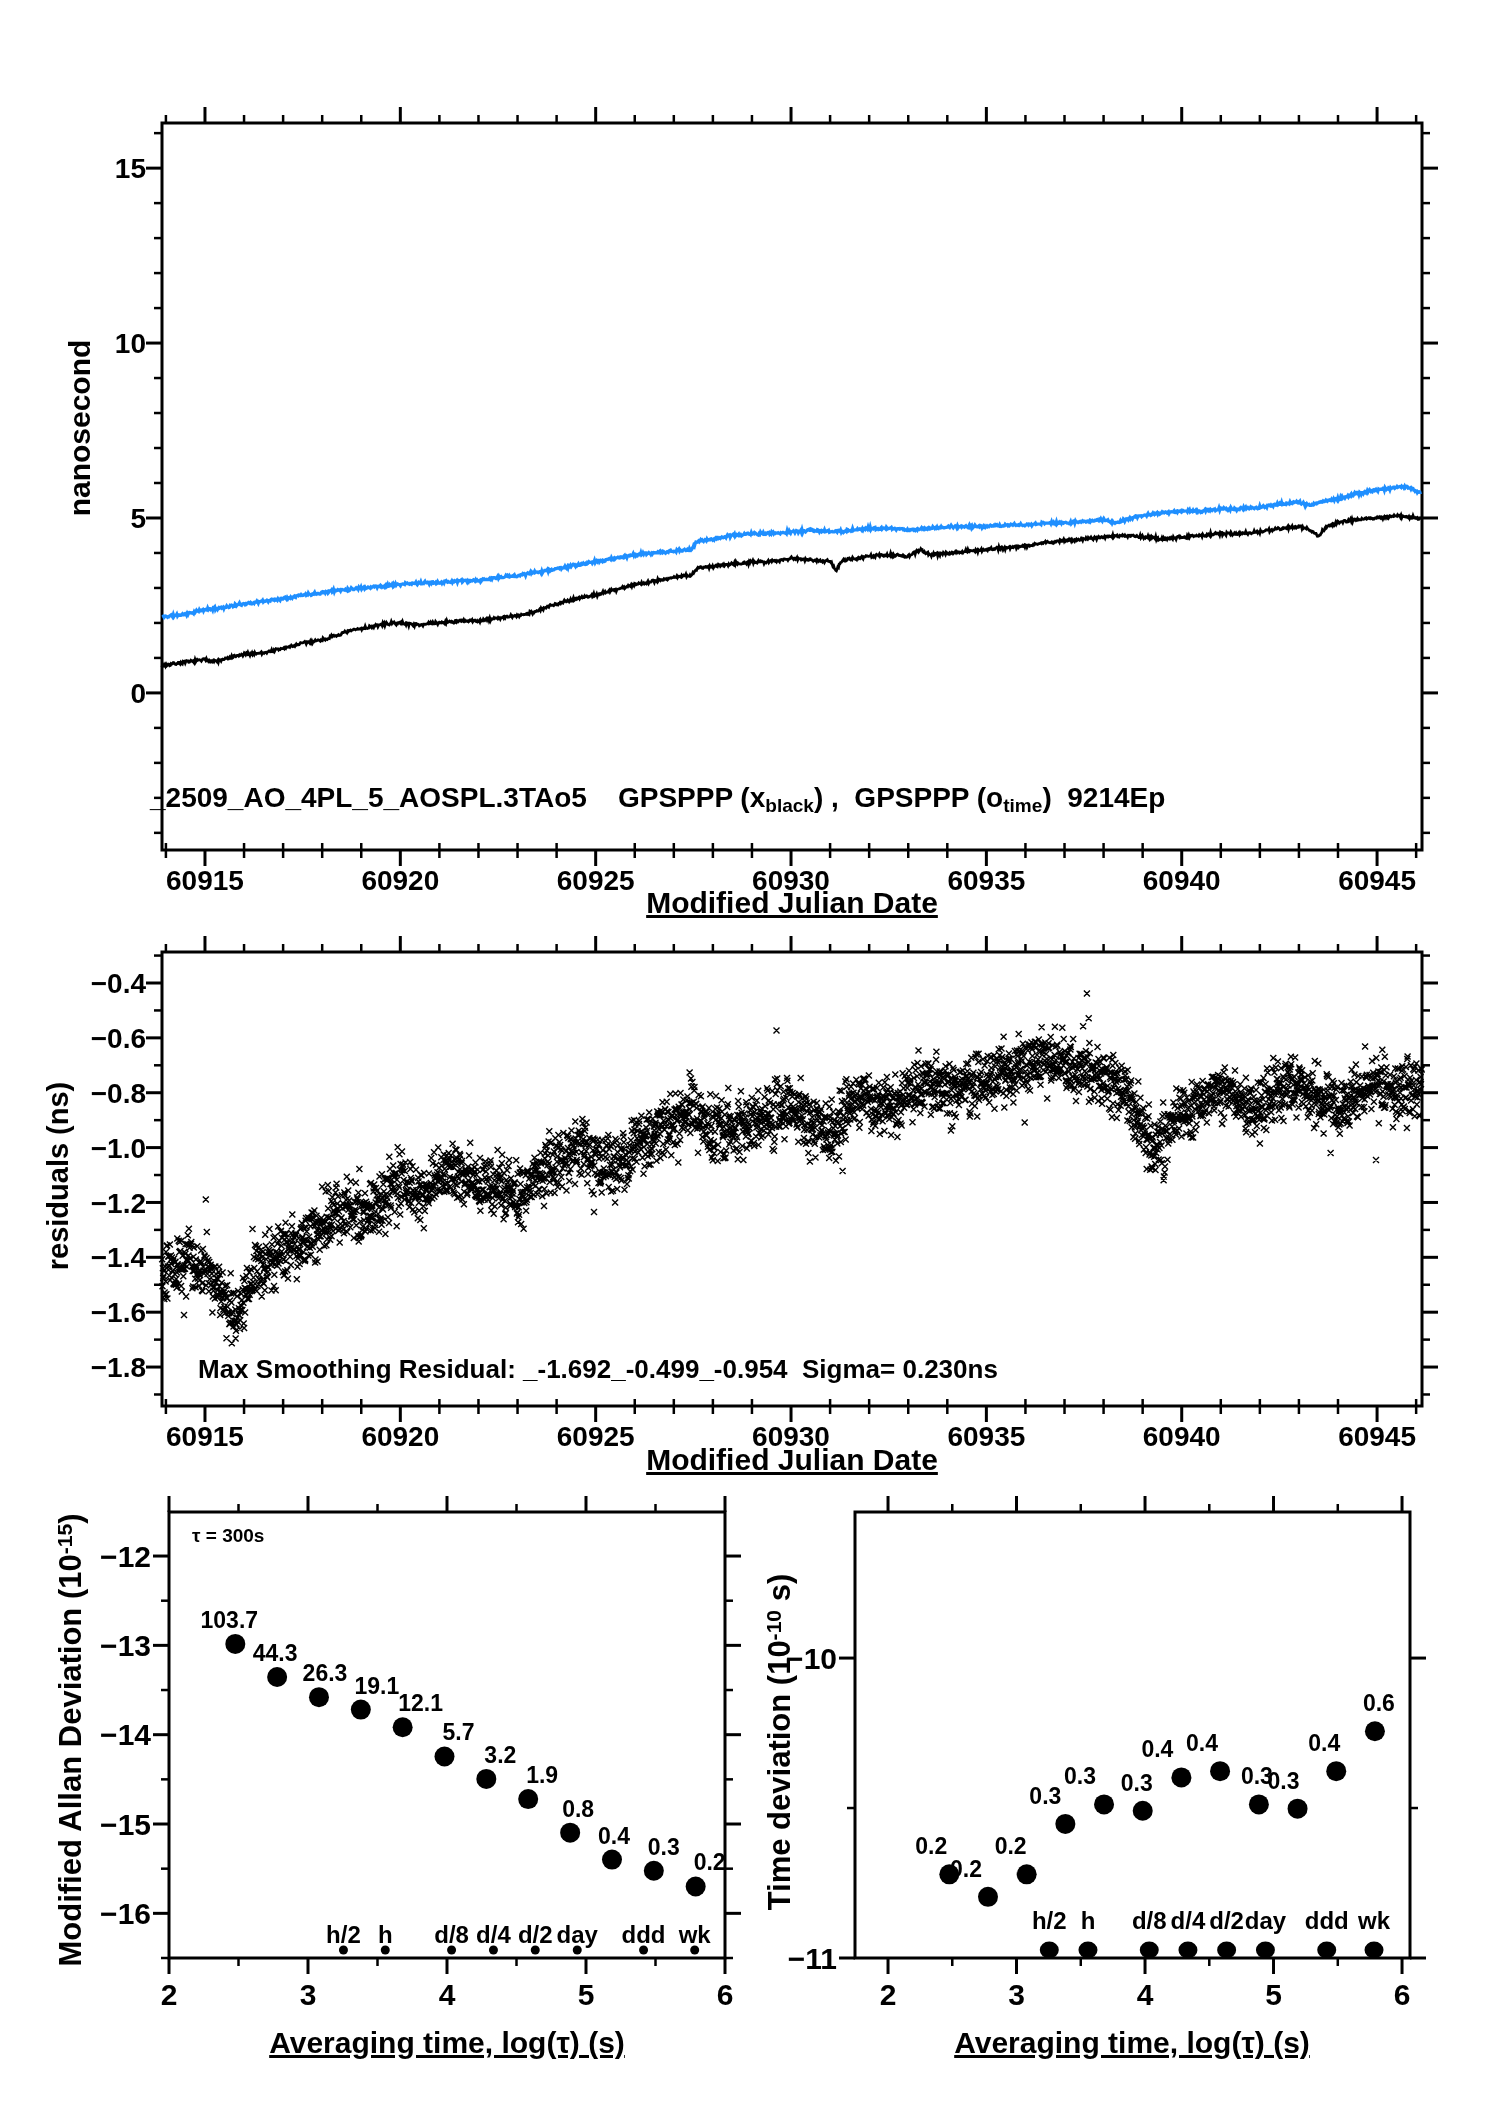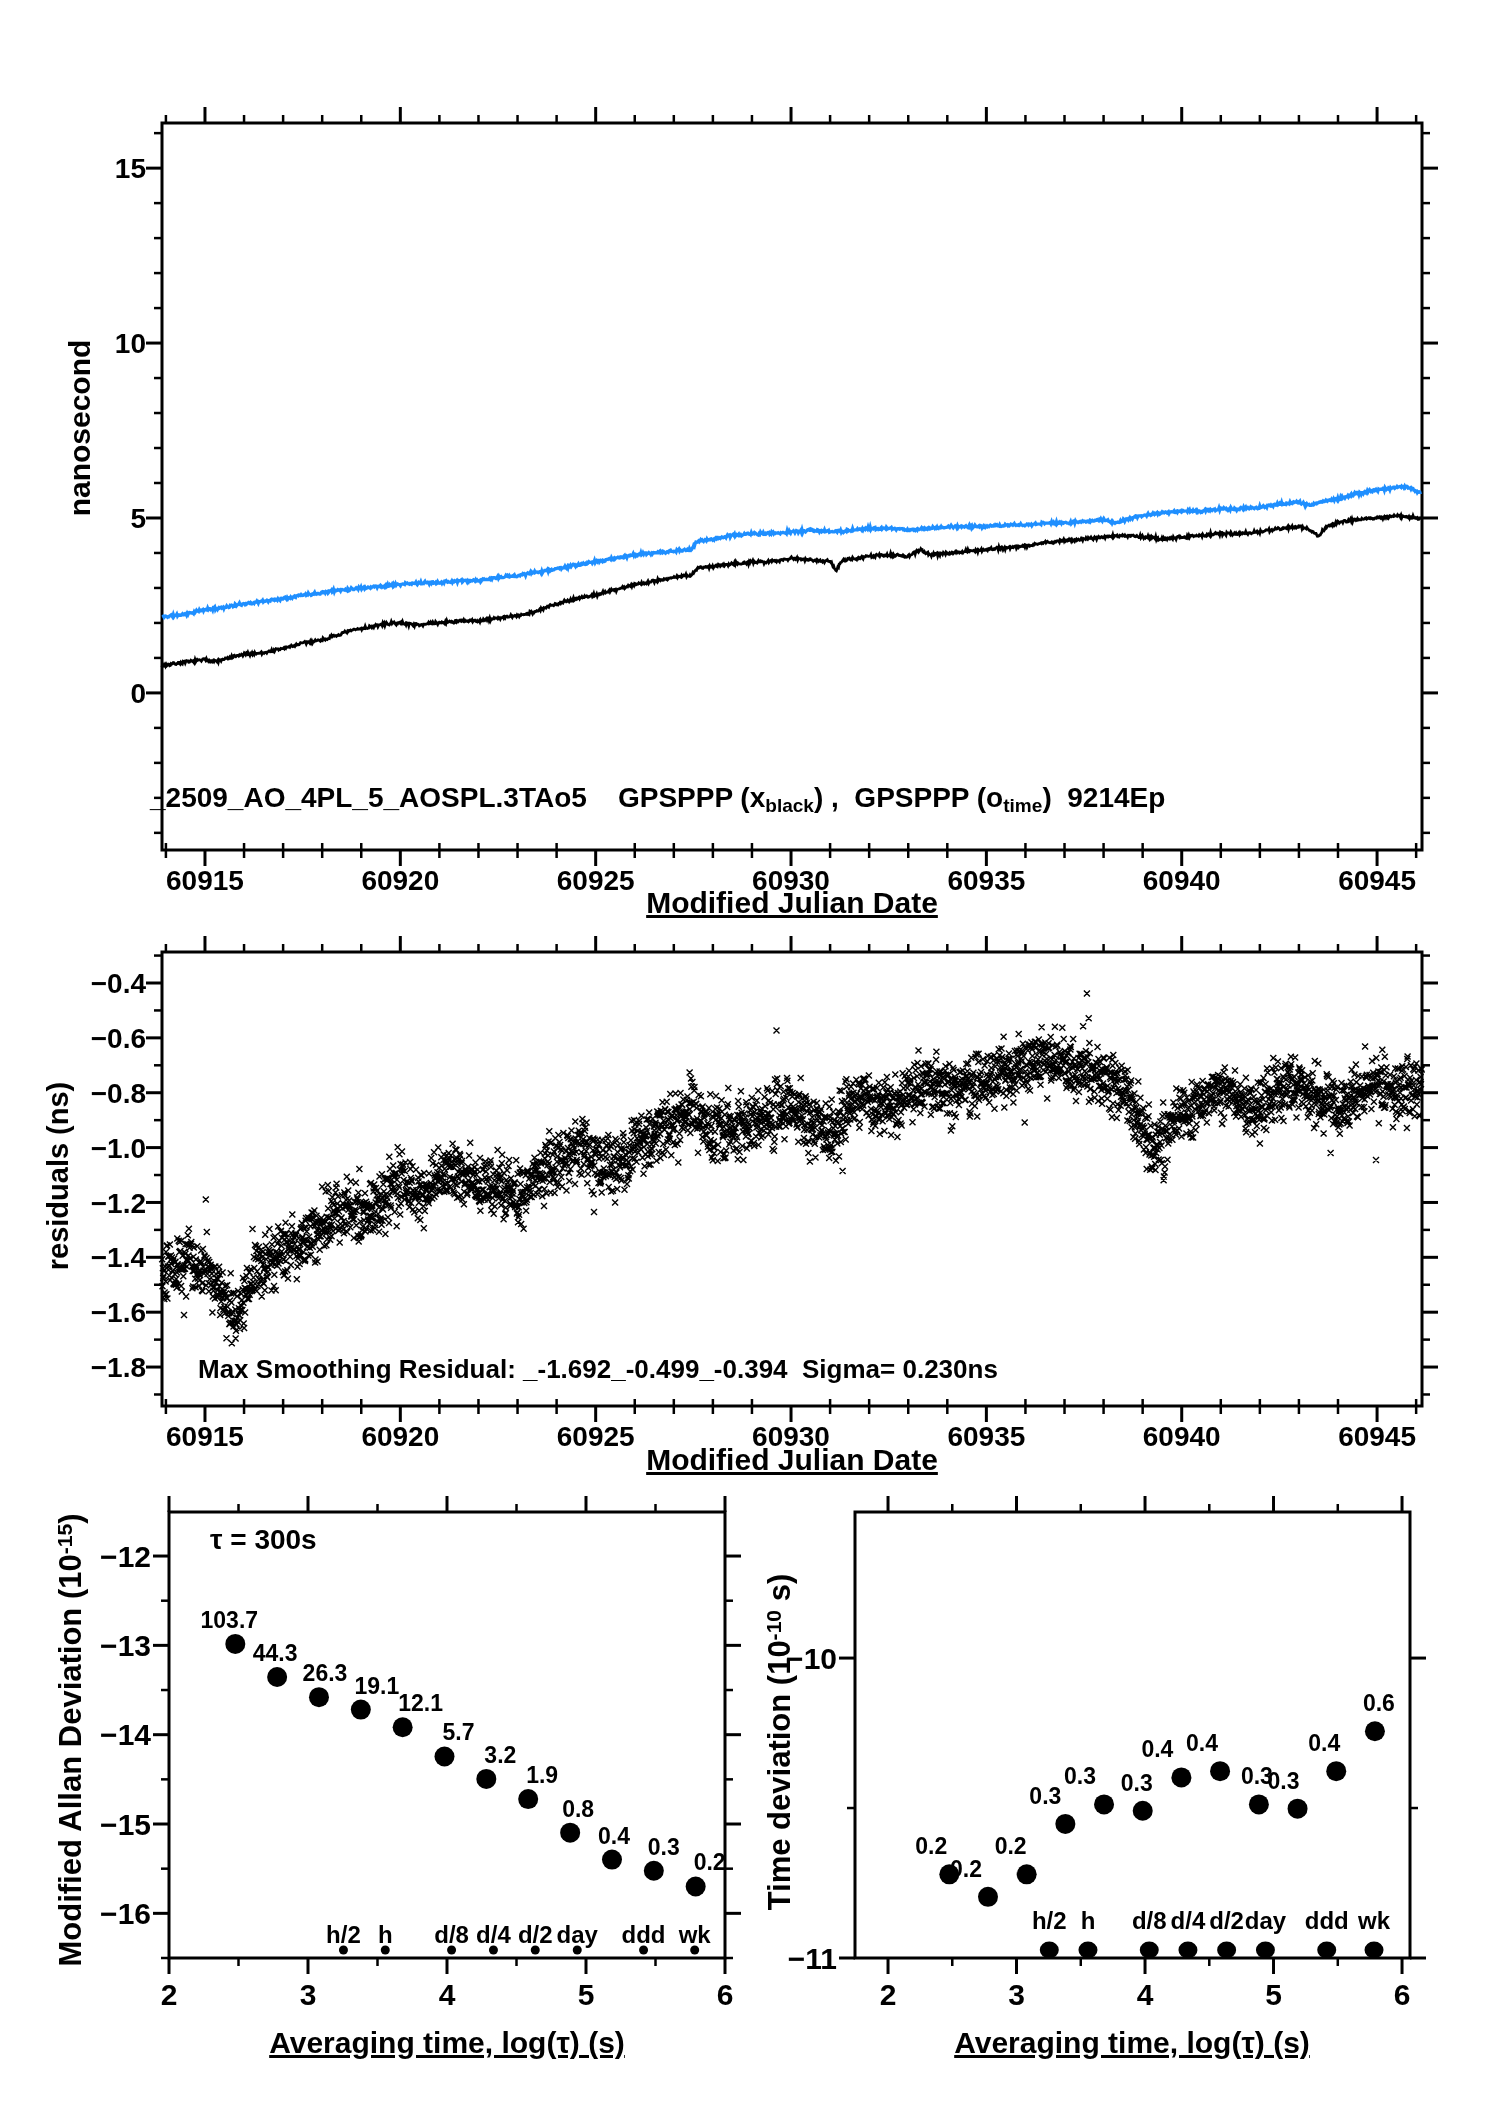--- a/index.html
+++ b/index.html
@@ -479,25 +479,25 @@
   </svg>
 
 <div class="ov" style="left:150px;top:784px;font-size:28px"><span>_2509_AO_4PL_5_AOSPL.3TAo5    GPSPPP (x</span><sub>black</sub><span>) ,  GPSPPP (o</span><sub>time</sub><span>)  9214Ep</span></div>
 
 <div class="ov rot" style="left:80px;top:428px;font-size:30px">nanosecond</div>
 
 <div class="ov ctr" style="left:792px;top:903px;font-size:30px">Modified Julian Date</div>
 
 <div class="ov rot" style="left:58px;top:1176px;font-size:29px">residuals (ns)</div>
 
-<div class="ov" style="left:198px;top:1356px;font-size:26px">Max Smoothing Residual: _-1.692_-0.499_-0.394  Sigma= 0.230ns</div>
+<div class="ov" style="left:198px;top:1356px;font-size:26px">Max Smoothing Residual: _-1.692_-0.499_-0.954  Sigma= 0.230ns</div>
 
 <div class="ov ctr" style="left:792px;top:1460px;font-size:30px">Modified Julian Date</div>
 
 <div class="ov rot" style="left:70px;top:1740px;font-size:31px"><span>Modified Allan Deviation (10</span><sup>-15</sup><span>)</span></div>
 
-<div class="ov" style="left:210px;top:1526px;font-size:28px">τ = 300s</div>
+<div class="ov" style="left:192px;top:1526px;font-size:19px">τ = 300s</div>
 
 <div class="ov ctr" style="left:447px;top:2043px;font-size:30px">Averaging time, log(τ) (s)</div>
 
 <div class="ov rot" style="left:779px;top:1742px;font-size:31px"><span>Time deviation (10</span><sup>-10</sup><span> s)</span></div>
 
 <div class="ov ctr" style="left:1132px;top:2043px;font-size:30px">Averaging time, log(τ) (s)</div>
 
 </body></html>

